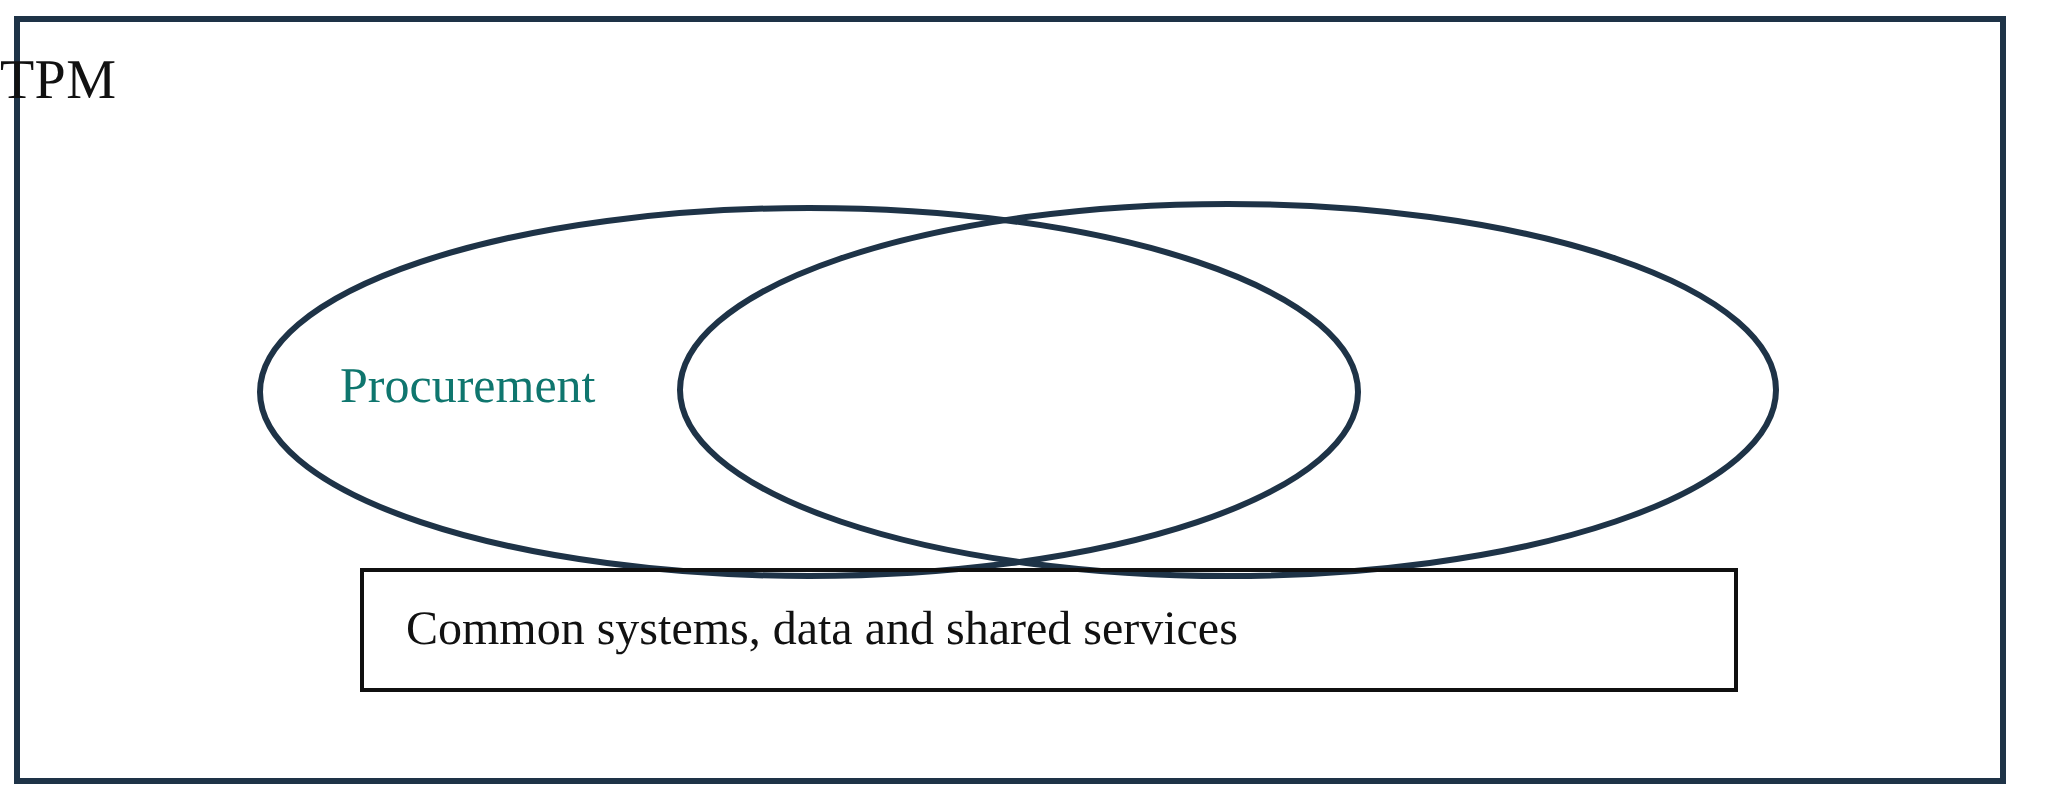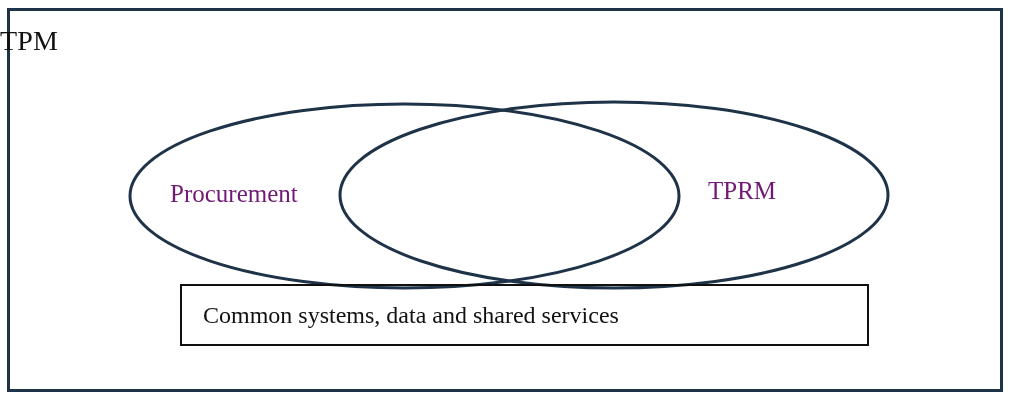--- a/index.html
+++ b/index.html
@@ -44,21 +44,21 @@
   #venn-svg {
     position: absolute;
     left: 0;
     top: 0;
     width: 1024px;
     height: 403px;
   }
   
   .venn-label {
     position: absolute;
-    color: #701a75;
+    color: #0f766e;
     font-size: 25px;
     line-height: 30px;
     white-space: nowrap;
     font-family: "Liberation Serif", "DejaVu Serif", serif;
   }
   #label-procurement {
     left: 170px;
     top: 179px;
   }
   #label-tprm {
@@ -96,19 +96,18 @@
 
   <div id="diagram-title">TPM</div>
 
   <svg id="venn-svg" viewBox="0 0 1024 403" xmlns="http://www.w3.org/2000/svg">
     <ellipse cx="404.5" cy="196" rx="274.5" ry="92" fill="none" stroke="#1e3347" stroke-width="3"></ellipse>
     <ellipse cx="614" cy="195" rx="274" ry="93" fill="none" stroke="#1e3347" stroke-width="3"></ellipse>
   </svg>
 
   <div class="venn-label" id="label-procurement">Procurement</div>
 
-  <div class="venn-label" id="label-tprm">TPRM</div>
 
   <div id="shared-services-box">
     <span id="shared-services-label">Common systems, data and shared services</span>
   </div>
 
 </div>
 
 </body></html>

